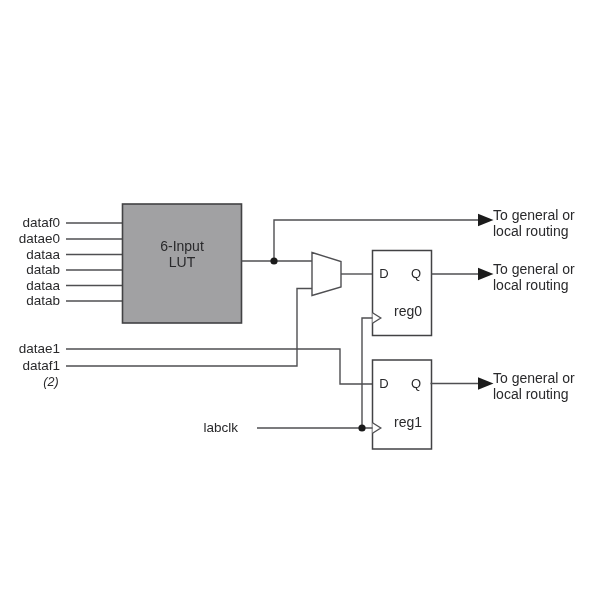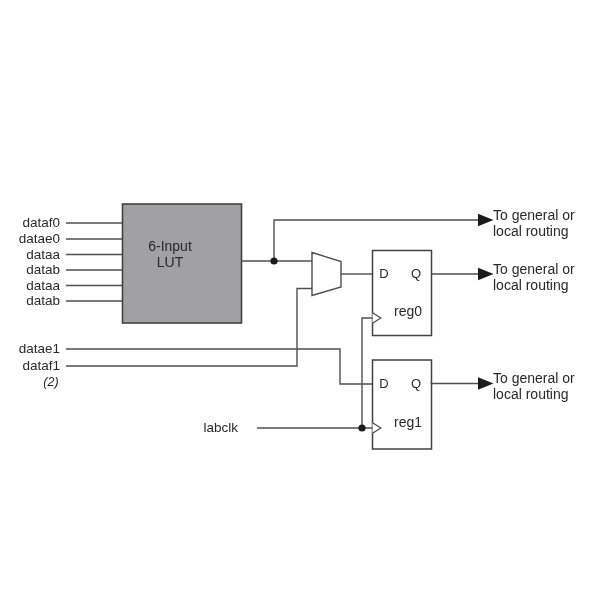--- a/index.html
+++ b/index.html
@@ -34,21 +34,21 @@
   .label {
     position: absolute;
     color: var(--text);
     font-size: 13.5px;
     line-height: 16px;
     white-space: nowrap;
   }
   .sig { width: 60px; left: 0; text-align: right; }
   .note { font-style: italic; font-size: 12.5px; }
   .lut-label {
-    left: 110px; top: 215px; width: 120px;
+    left: 122px; top: 215px; width: 120px;
     text-align: center; font-size: 14px; line-height: 15.5px;
   }
   .reg-name { width: 40px; text-align: right; font-size: 14px; }
   .pin { font-size: 13px; width: 14px; text-align: center; }
   .routing {
     left: 493px; width: 96px;
     font-size: 14px; line-height: 15.5px;
   }
 </style>
 </head>

